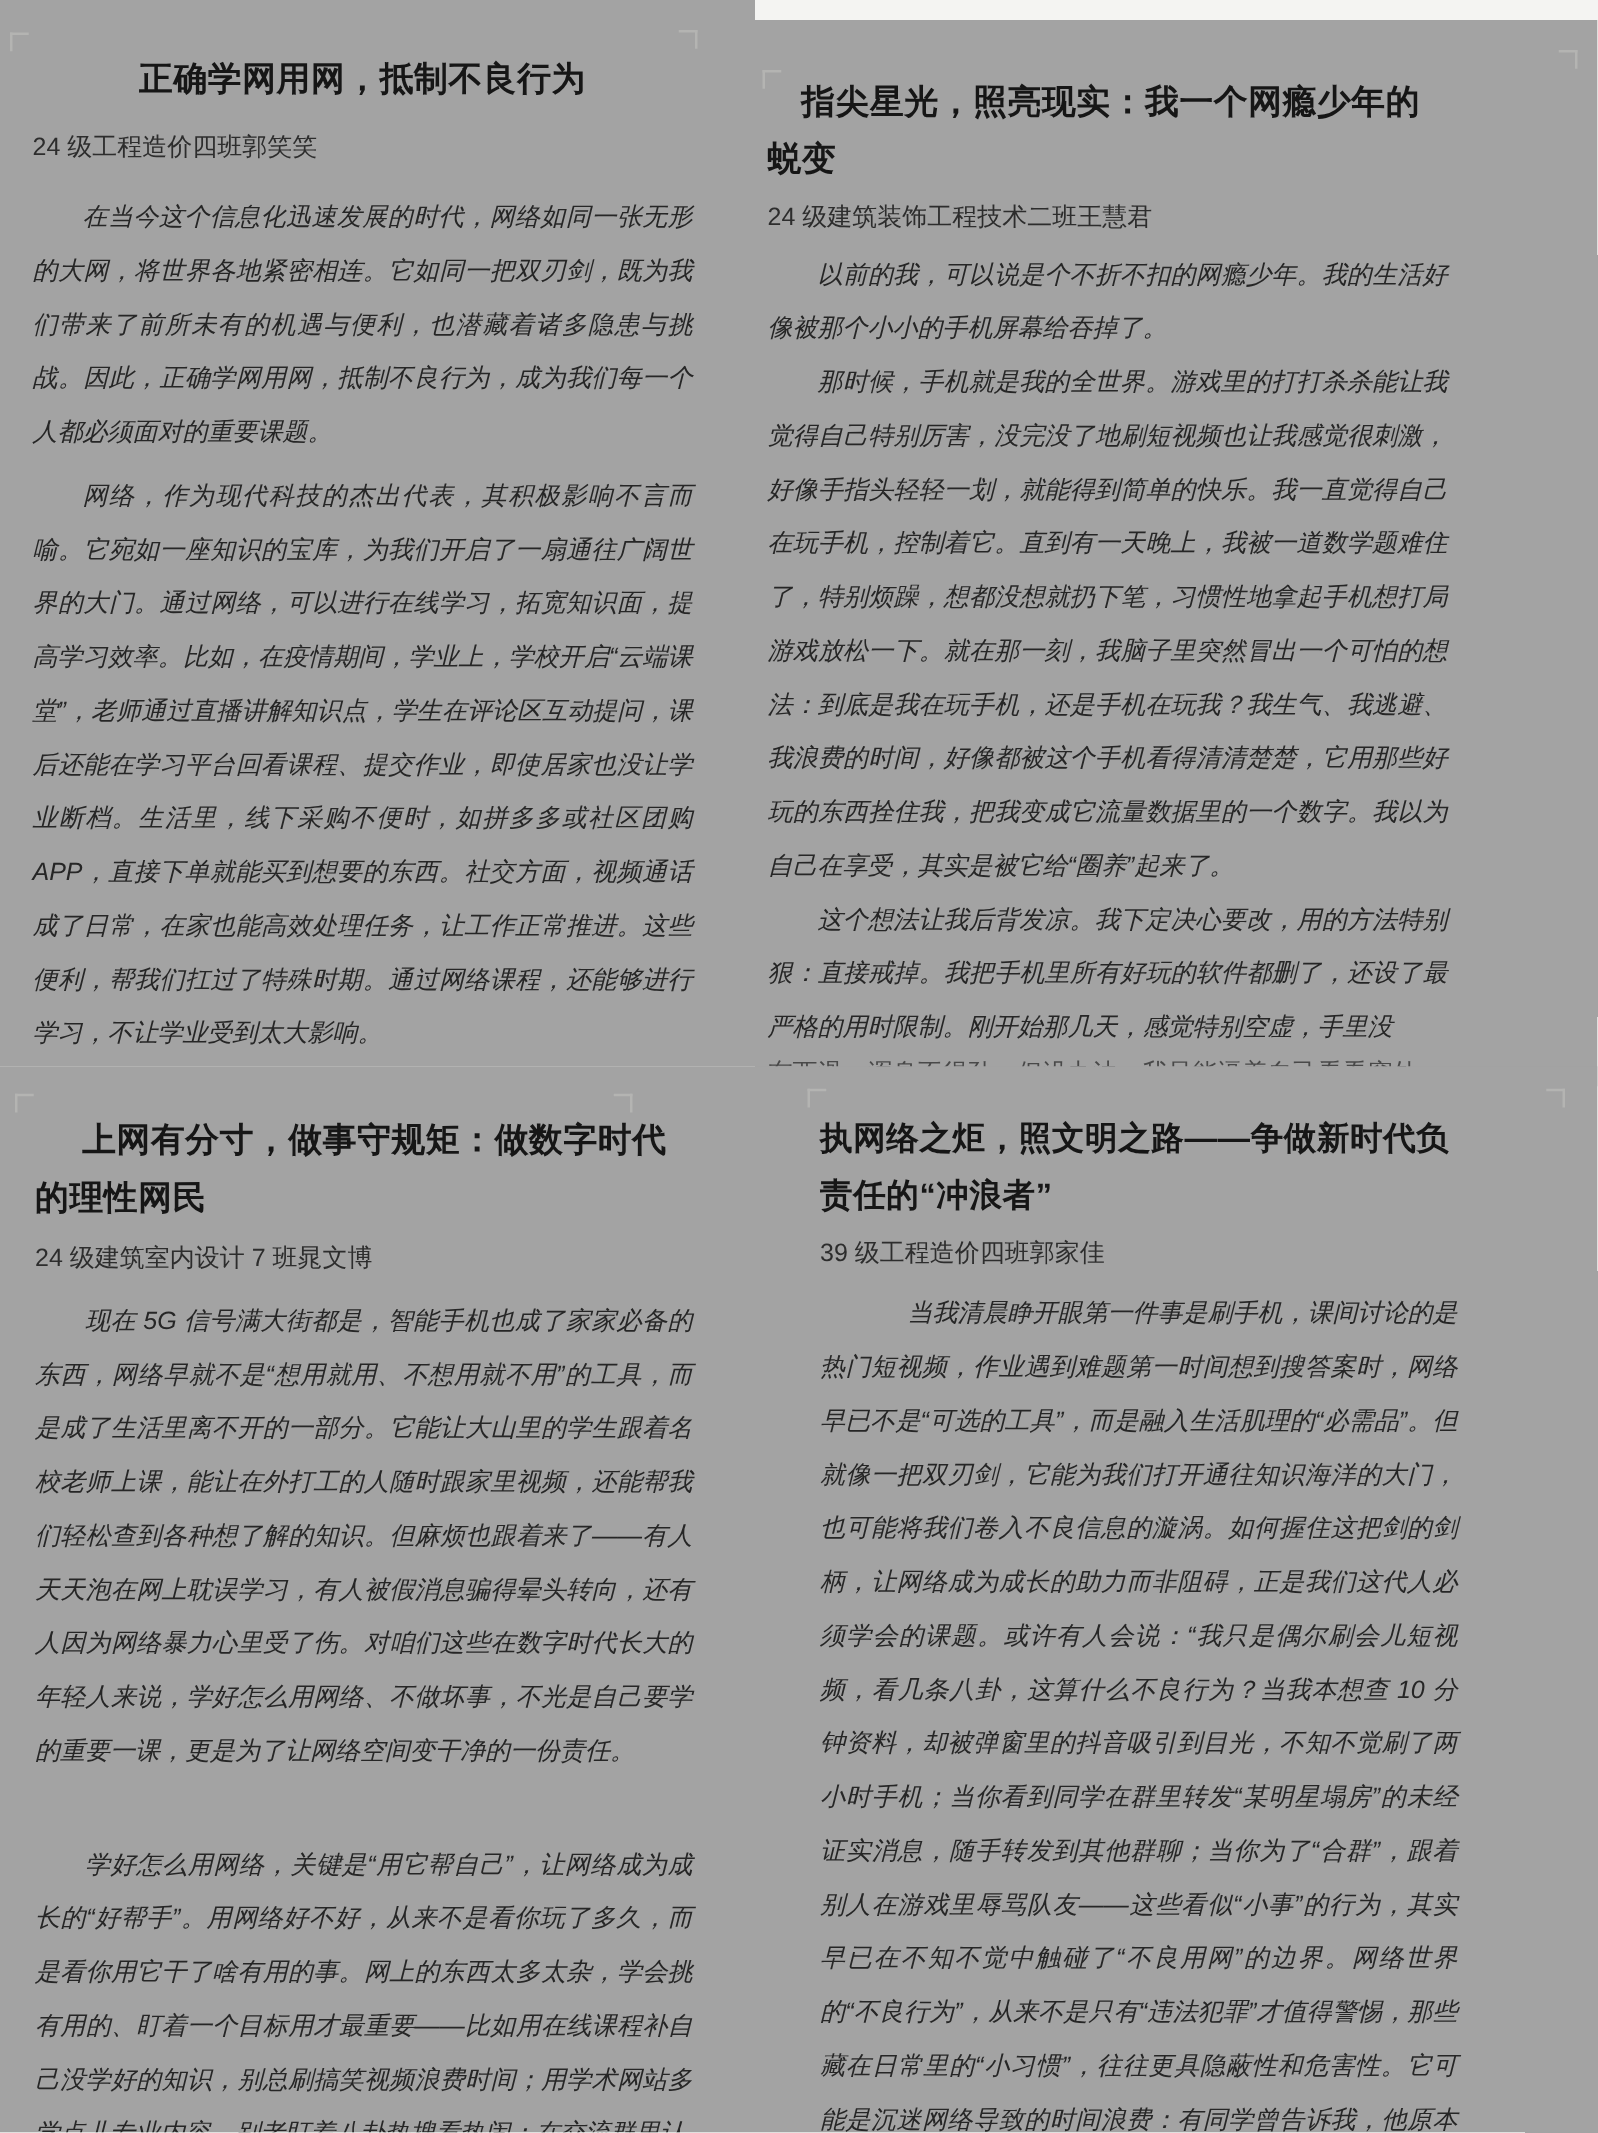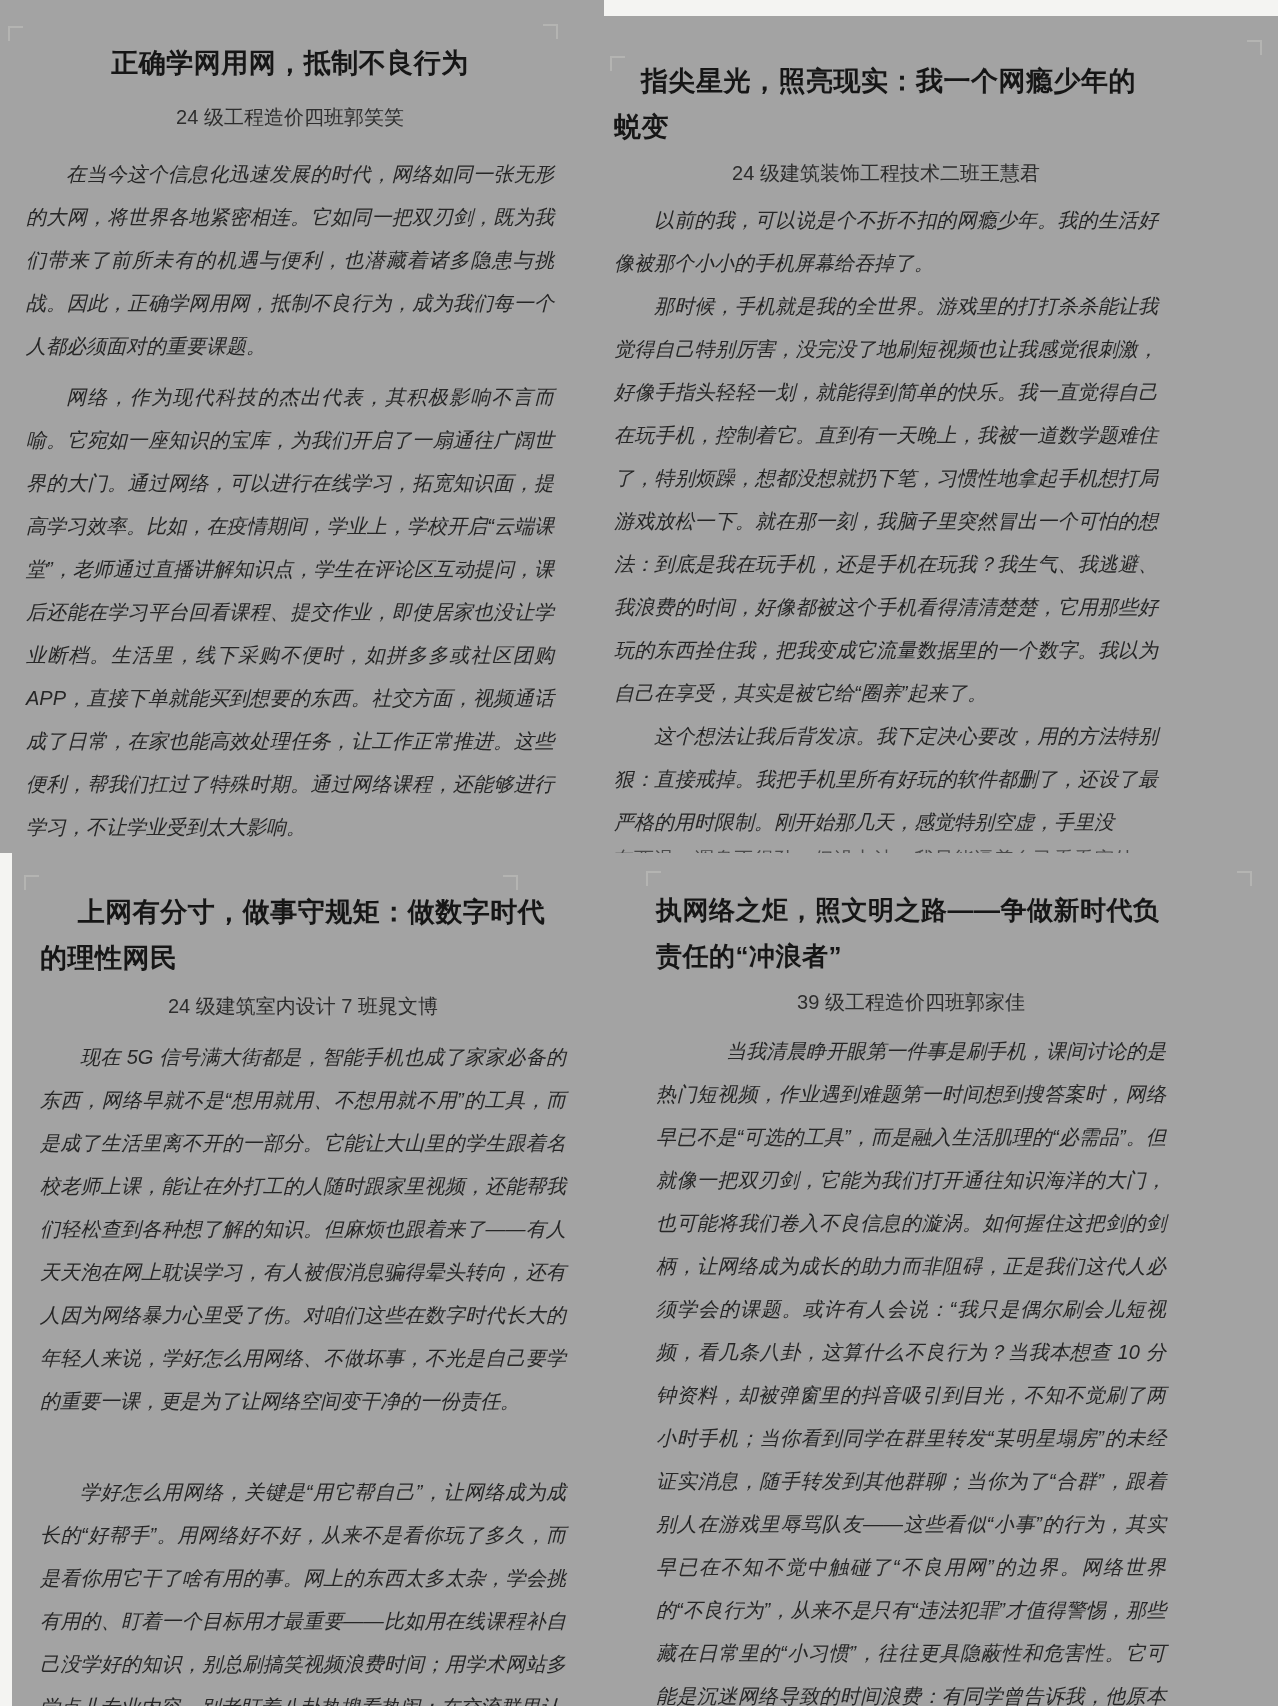--- a/index.html
+++ b/index.html
@@ -11,38 +11,37 @@
   .canvas{position:relative;width:1278px;height:1706px;overflow:hidden;}
   .page{
     position:absolute;
     box-sizing:border-box;
     background:#a3a3a3;
     color:#262626;
     overflow:hidden;
   }
   #p1{left:0;   top:0;    width:604px;height:853px;padding:40px 50px 0 26px;}
   #p2{left:604px;top:16px;   width:674px;height:853px;padding:42px 120px 0 10px;}
-  #p3{left:12px;   top:853px;width:604px;height:853px;padding:36px 50px 0 28px;}
+  #p3{left:0;   top:853px;width:604px;height:853px;padding:36px 50px 0 28px;}
   #p4{left:604px;top:853px;width:674px;height:853px;padding:34px 112px 0 52px;}
 
   .title{
     margin:0;
     font-size:27px;
     font-weight:600;
     line-height:46px;
     color:#161616;
     letter-spacing:.5px;
   }
   #p1 .title{text-align:center;}
   #p2 .title{text-indent:1em;}
   #p3 .title{text-indent:1.4em;}
   #p4 .title{text-indent:0;font-size:26px;}
 
   .author{
-    text-align:center;
     font-size:20px;
     color:#2d2d2d;
   }
   #p1 .author{margin:18px 0 22px;}
   #p2 .author{margin:10px 0 12px;}
   #p3 .author{margin:12px 0 16px;}
   #p4 .author{margin:10px 0 14px;}
 
   .para{
     margin:0;

